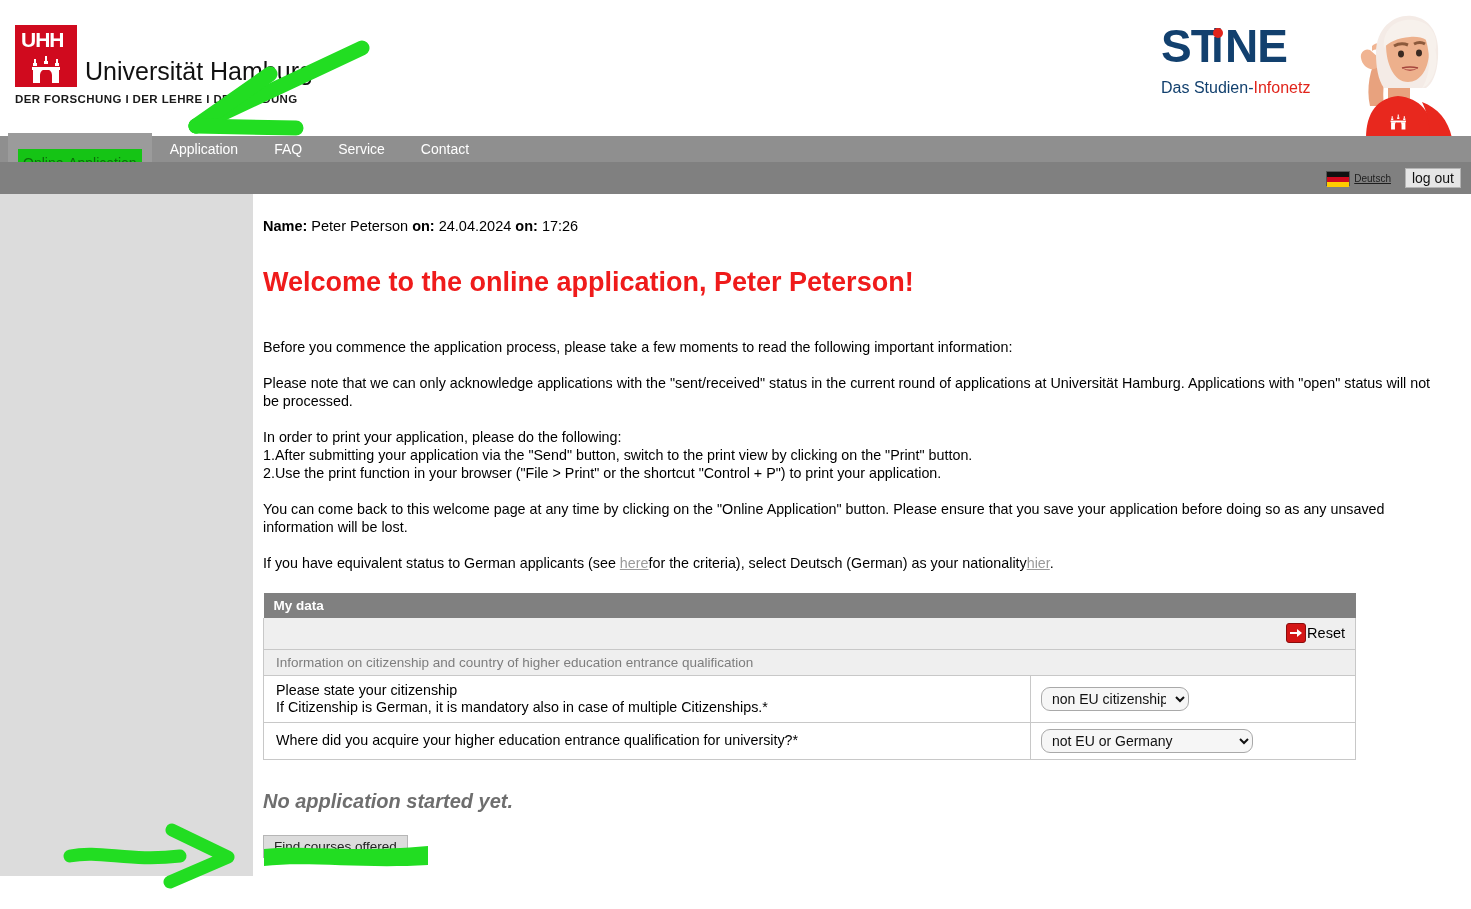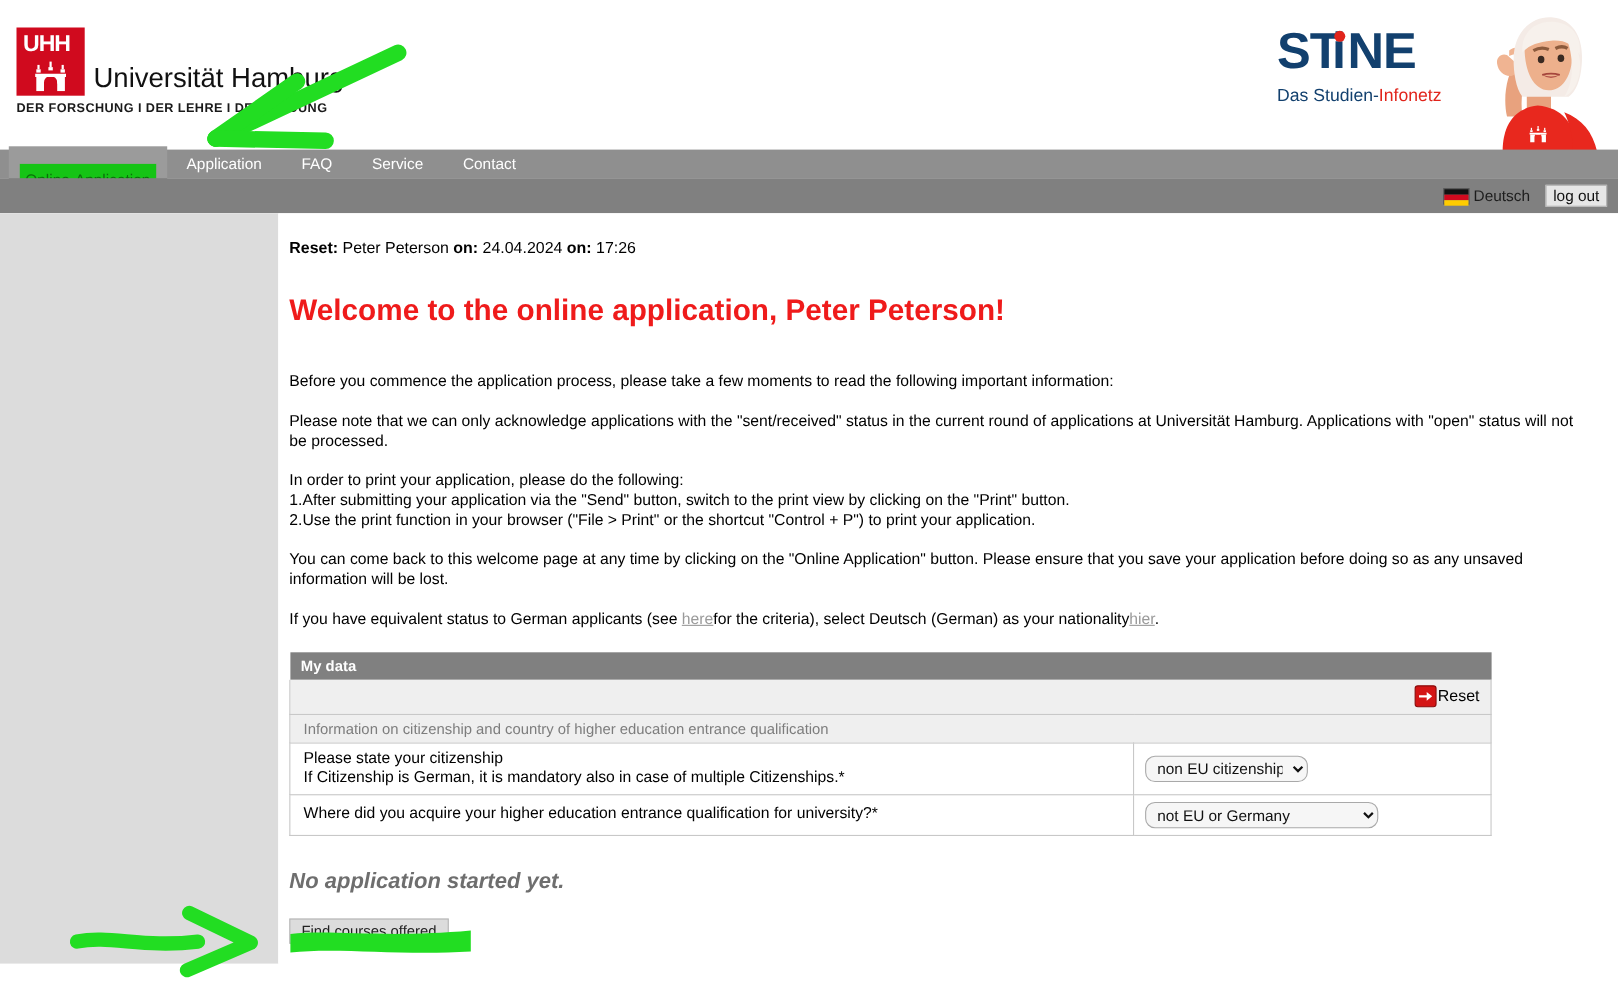--- a/index.html
+++ b/index.html
@@ -69,21 +69,21 @@
     color:#0b6e0b; text-decoration:underline; font-size:14px;
   }
 
   
   .bar-lang {
     position:relative; height:32px; background:#808080;
     display:flex; align-items:center; justify-content:flex-end; padding-right:10px;
   }
   .flag { width:24px; height:15px; margin-right:4px; position:relative; border:1px solid #555; }
   .flag i { display:block; height:5px; }
-  .lang-label { color:#1d1d1d; font-size:14px; margin-right:14px; }
+  .lang-label { color:#1d1d1d; font-size:10px; margin-right:14px;text-decoration:underline; }
   .logout-btn {
     background:#e6e6e6; border:1px solid #b4b4b4; color:#111;
     font-size:14px; padding:1px 6px; font-family:"Liberation Sans", sans-serif;
   }
 
   
   .page-body { position:relative; display:flex; height:682px; background:#ffffff; }
   .sidebar { width:253px; background:#dcdcdc; }
   .content { flex:1; background:#ffffff; padding:24px 30px 0 10px; position:relative; }
 
@@ -255,21 +255,21 @@
     <span class="lang-label">Deutsch</span>
     <button class="logout-btn">log out</button>
   </div>
 
   <div class="page-body">
     <div class="sidebar"></div>
 
     <div class="content">
 
       <div class="meta-line">
-        <b>Reset:</b>
+        <b>Name:</b>
         <span>Peter Peterson</span>
         <b>on:</b>
         <span>24.04.2024</span>
         <b>on:</b>
         <span>17:26</span>
       </div>
 
       <h1 class="welcome">Welcome to the online application, Peter Peterson!</h1>
 
       <p class="para" style="margin-top:40px">Before you commence the application process, please take a few moments to read the following important information:</p>

